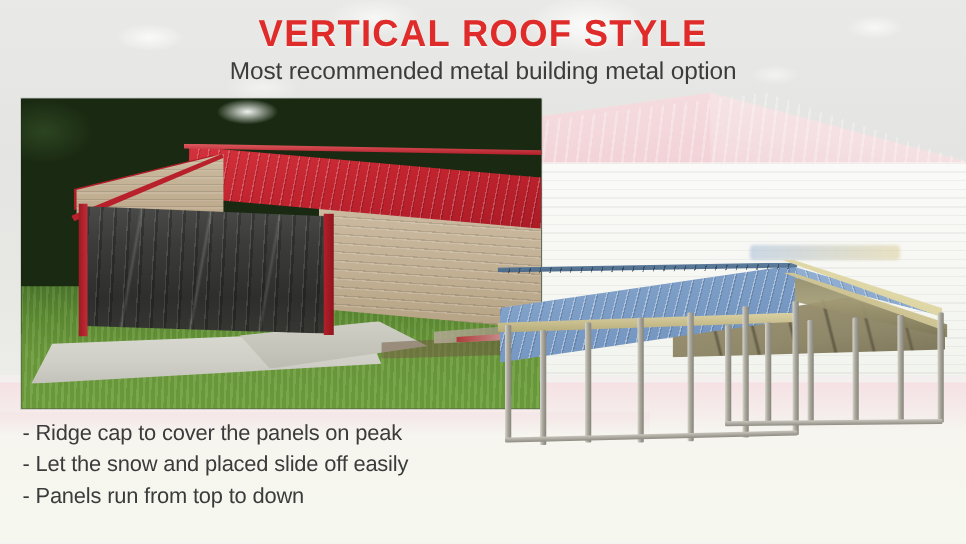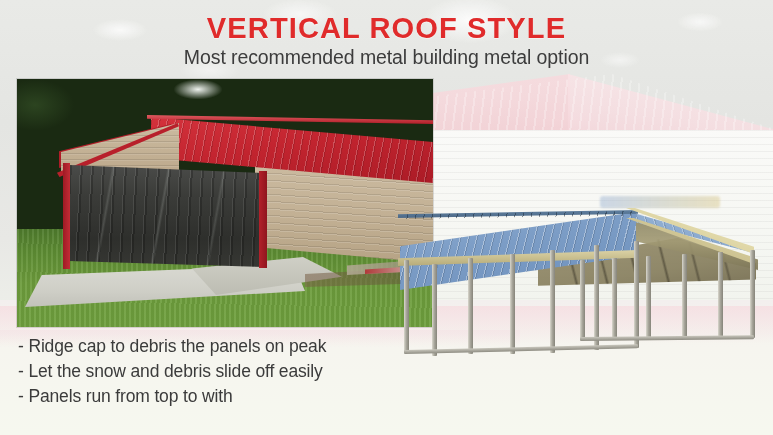--- a/index.html
+++ b/index.html
@@ -410,18 +410,18 @@
     <div class="cp-post" style="left:248px;top:68px;  height:82px;"></div>
     <div class="cp-post" style="left:284px;top:66px;  height:84px;"></div>
     <div class="cp-post" style="left:320px;top:64px;  height:86px;"></div>
     <div class="cp-post" style="left:352px;top:62px;  height:88px;"></div>
 
     <div class="cp-rail" style="left:6px;  top:162px; width:234px; transform:rotate(-1.4deg); transform-origin:left center;"></div>
     <div class="cp-rail" style="left:182px;top:149px; width:174px; transform:rotate(-0.6deg); transform-origin:left center;"></div>
   </div>
 
   <div class="bullets">
-    <div class="bullet">- Ridge cap to debris the panels on peak</div>
-    <div class="bullet">- Let the snow and debris slide off easily</div>
-    <div class="bullet">- Panels run from top to with</div>
+    <div class="bullet">- Ridge cap to cover the panels on peak</div>
+    <div class="bullet">- Let the snow and placed slide off easily</div>
+    <div class="bullet">- Panels run from top to down</div>
   </div>
 
 </div>
 
 </body></html>

